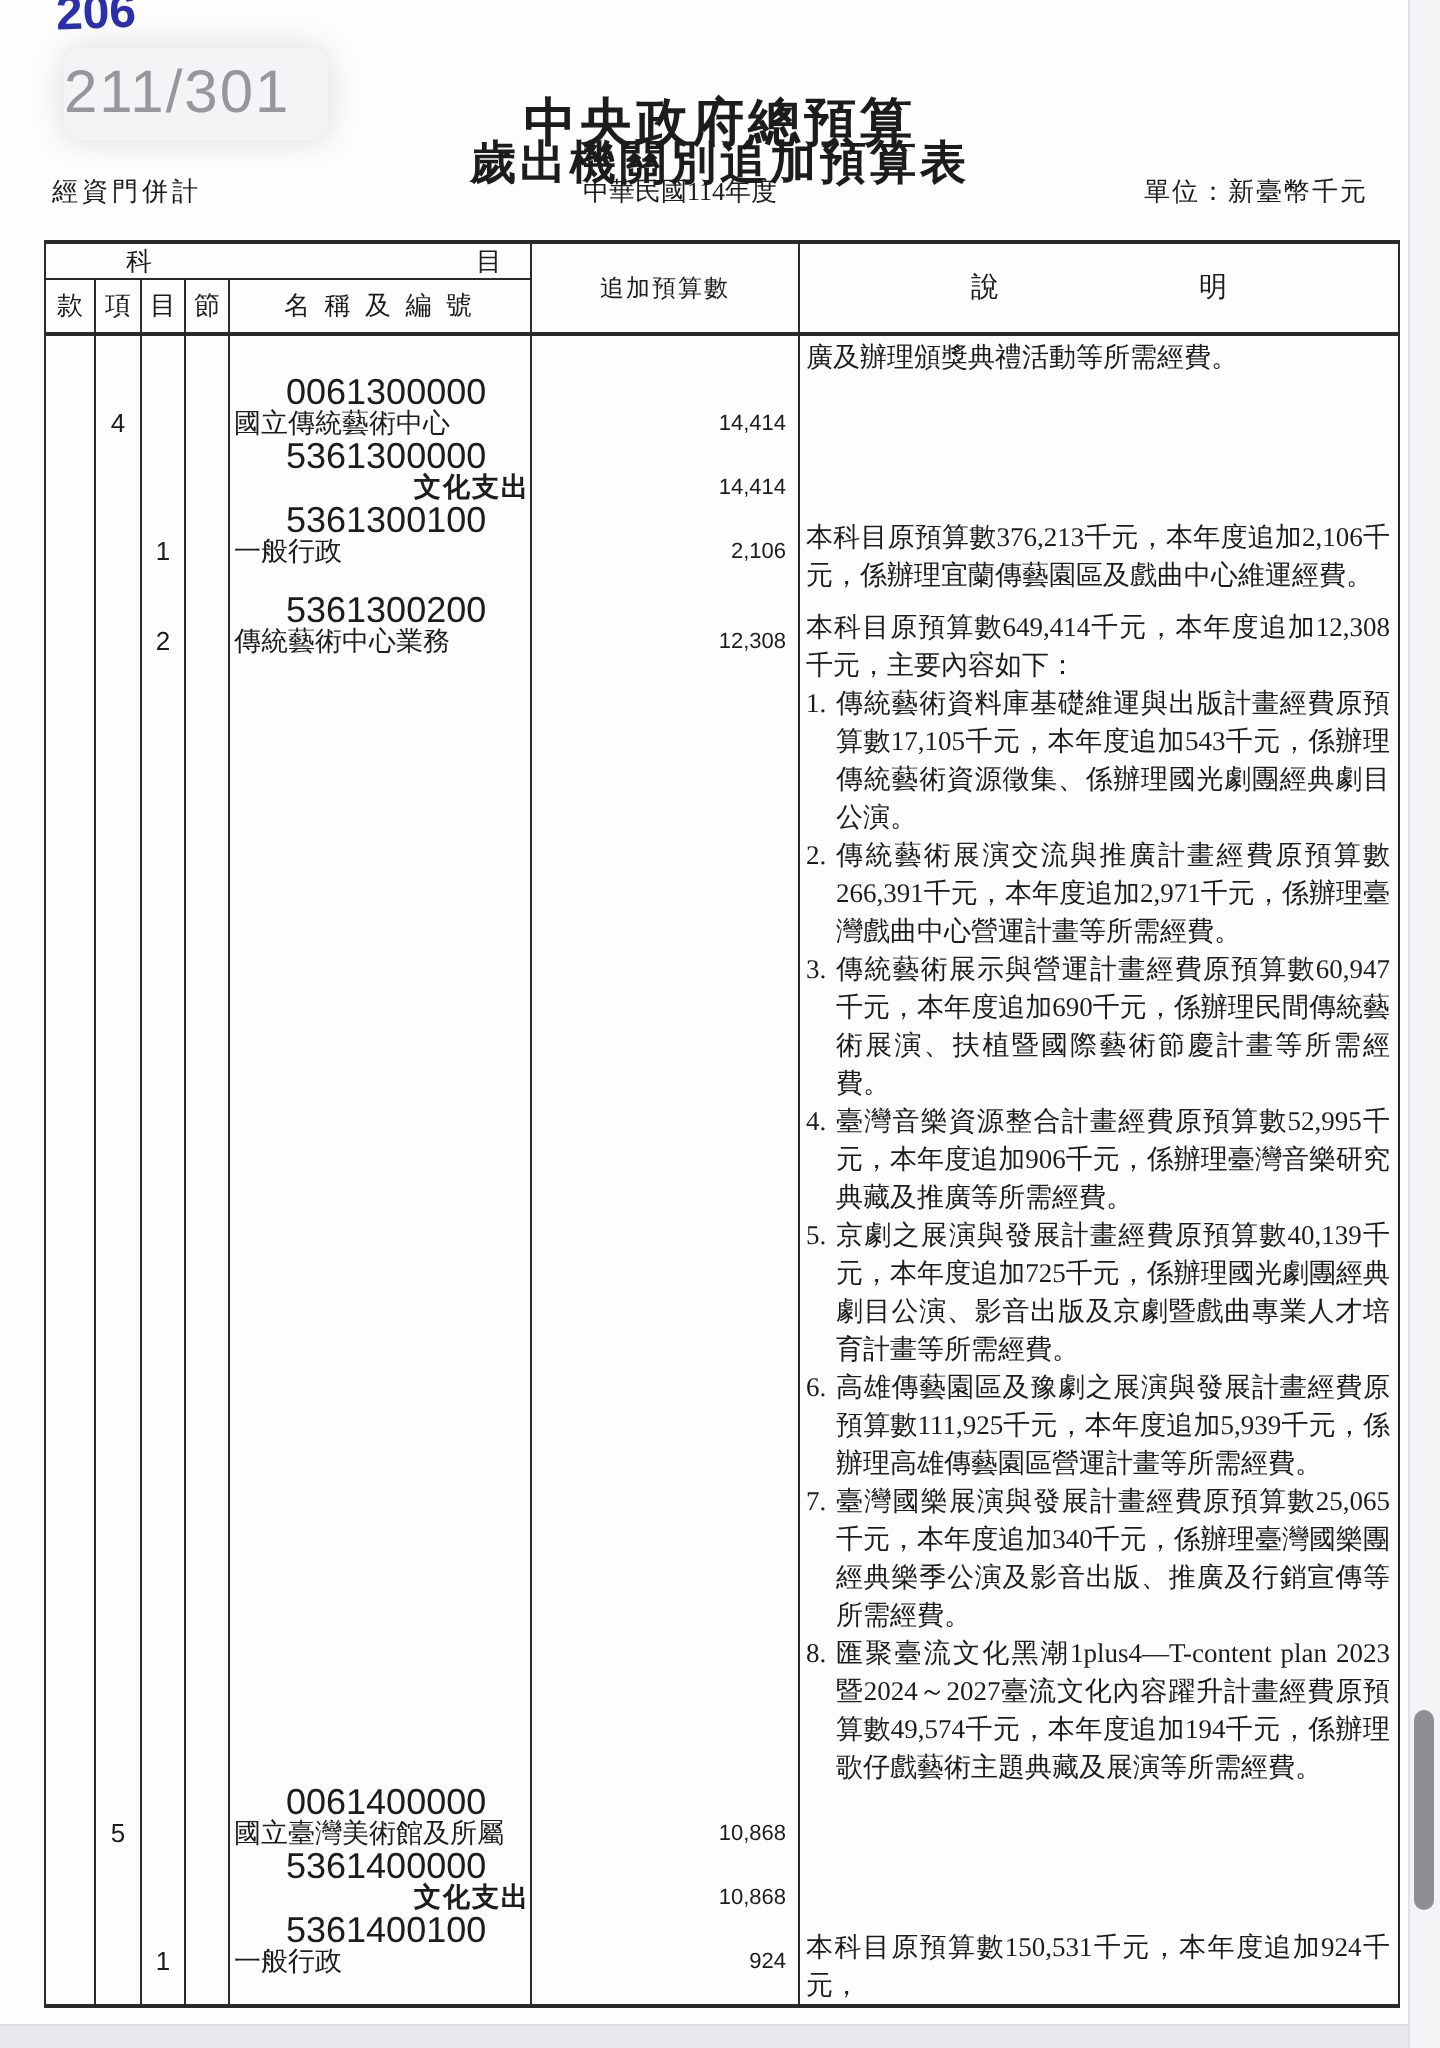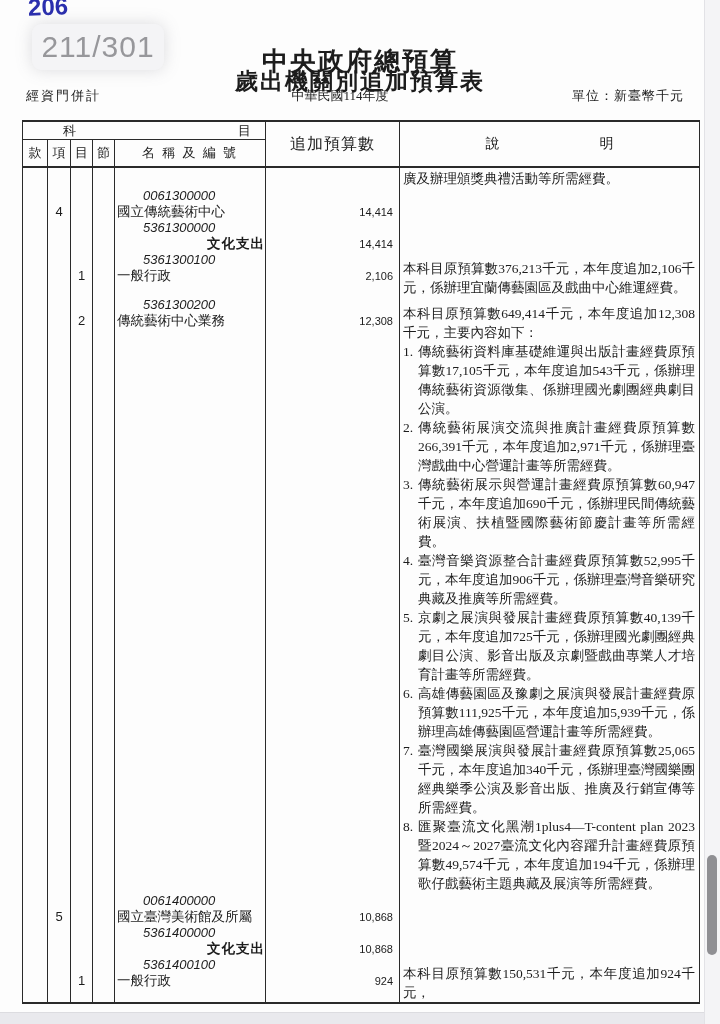--- a/index.html
+++ b/index.html
@@ -2,21 +2,21 @@
 <html><head>
 <meta charset="utf-8">
 <style>
   html,body{margin:0;padding:0;}
   body{width:720px;height:1024px;background:#e9e9ed;font-family:"Liberation Serif","DejaVu Serif",serif;color:#1c1c1c;}
   .page{position:absolute;left:0;top:0;width:720px;height:1012px;background:#fdfdfd;overflow:hidden;}
   .bottom-band{position:absolute;left:0;top:1012px;width:720px;height:12px;background:#e9e9ed;border-top:1px solid #dcdce0;}
 
   
   .hand-num{position:absolute;left:28px;top:-7px;font-family:"Liberation Sans",sans-serif;font-size:24px;font-weight:bold;color:#2b2fae;transform:rotate(-2deg);}
-  .page-pill{position:absolute;left:32px;top:24px;width:132px;height:46px;background:#f4f4f6;border-radius:9px;box-shadow:0 0 16px rgba(120,120,130,0.25);display:flex;align-items:center;justify-content:center;}
+  .page-pill{position:absolute;left:32px;top:24px;width:132px;height:46px;background:#f4f4f6;border-radius:9px;box-shadow:0 0 16px rgba(120,120,130,0.25);display:flex;align-items:center;justify-content:flex-start;}
   .page-pill span{font-family:"Liberation Sans",sans-serif;font-size:30px;color:#97979b;letter-spacing:1px;}
 
   .scroll-track{position:absolute;right:0;top:0;width:15px;height:1024px;background:#f4f4f6;border-left:1px solid #e2e2e6;}
   .scroll-thumb{position:absolute;right:3px;top:855px;width:10px;height:100px;background:#8f8f93;border-radius:5px;}
 
   
   .t1{position:absolute;left:0;top:44px;width:720px;text-align:center;font-size:26px;font-weight:bold;letter-spacing:2px;}
   .t2{position:absolute;left:0;top:66px;width:720px;text-align:center;font-size:23px;font-weight:bold;letter-spacing:2px;}
   .meta{position:absolute;top:87px;font-size:13px;}
   .meta-left{left:26px;letter-spacing:2px;}
@@ -26,32 +26,32 @@
   
   .doc-table{position:absolute;left:22px;top:120px;width:676px;border:1px solid #2a2a2a;border-top-width:2px;border-bottom-width:2px;background:#fdfdfd;}
   .cellb{border-right:1px solid #2a2a2a;box-sizing:border-box;}
   .thead{display:flex;border-bottom:2px solid #2a2a2a;}
   .th-left{width:243px;}
   .th-row1{height:17px;border-bottom:1px solid #2a2a2a;display:flex;justify-content:space-between;align-items:center;padding:0 14px 0 40px;font-size:13px;}
   .th-row2{height:26px;display:flex;}
   .th-row2 .hc{display:flex;align-items:center;justify-content:center;font-size:13px;}
   .hc-kuan{width:25px;} .hc-xiang{width:23px;} .hc-mu{width:22px;} .hc-jie{width:22px;}
   .hc-name{flex:1;letter-spacing:2px;}
-  .th-amt{width:134px;display:flex;align-items:center;justify-content:center;font-size:16px;letter-spacing:1px;}
+  .th-amt{width:134px;display:flex;align-items:center;justify-content:center;font-size:12px;letter-spacing:1px;}
   .th-desc{flex:1;display:flex;align-items:center;justify-content:center;gap:100px;font-size:14px;}
 
   .tbody{}
   .entry{display:flex;align-items:stretch;}
   .c-kuan{width:25px;} .c-xiang{width:23px;} .c-mu{width:22px;} .c-jie{width:22px;}
   .c-name{width:151px;font-size:13.5px;line-height:16px;}
   .c-amt{width:134px;text-align:right;padding:16px 6px 0 0;font-family:"Liberation Sans",sans-serif;font-size:11px;line-height:16px;}
   .c-desc{flex:1;padding:7px 4px 0 3px;font-size:13.5px;line-height:19px;text-align:justify;}
   .entry-cont .c-desc{padding-top:1px;}
   .num-cell{padding-top:16px;text-align:center;font-family:"Liberation Sans",sans-serif;font-size:13px;line-height:16px;}
-  .code{padding-left:28px;font-family:"Liberation Sans",sans-serif;font-size:13px;font-style:italic;}
+  .code{padding-left:28px;font-family:"Liberation Sans",sans-serif;font-size:18px;}
   .name{padding-left:2px;}
   .bold{font-weight:bold;letter-spacing:1px;text-align:right;}
   .d-par{margin:0;}
   .d-item{position:relative;padding-left:15px;}
   .d-item .num{position:absolute;left:0;top:0;}
   .mh19{min-height:19px;} .mh32{min-height:32px;}
 </style>
 </head>
 <body>
 

